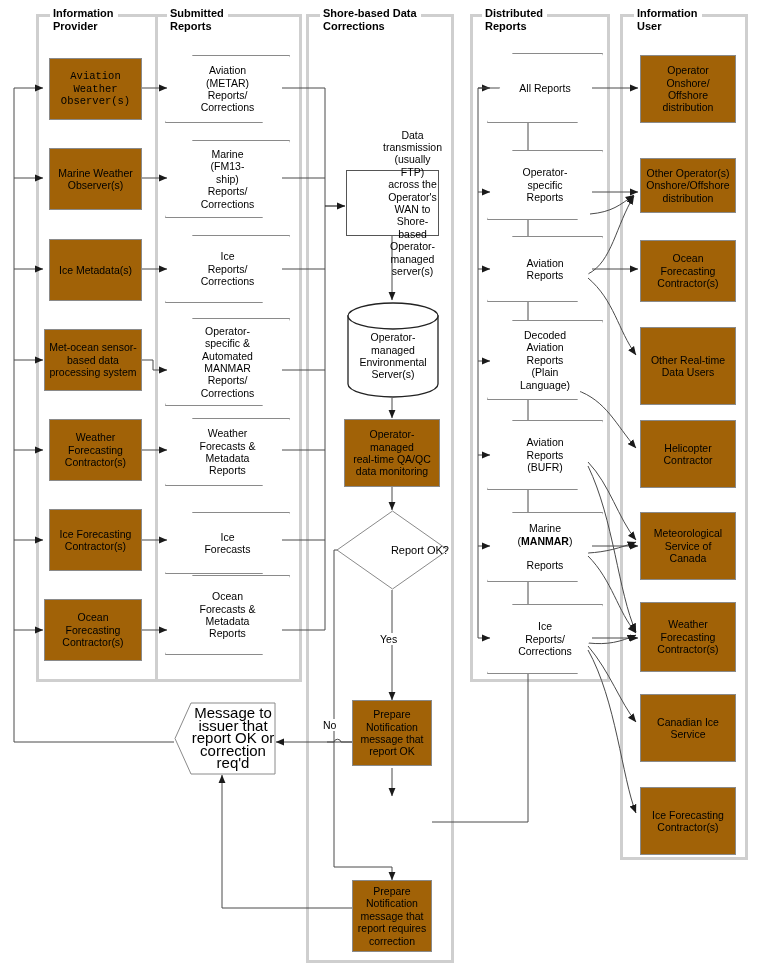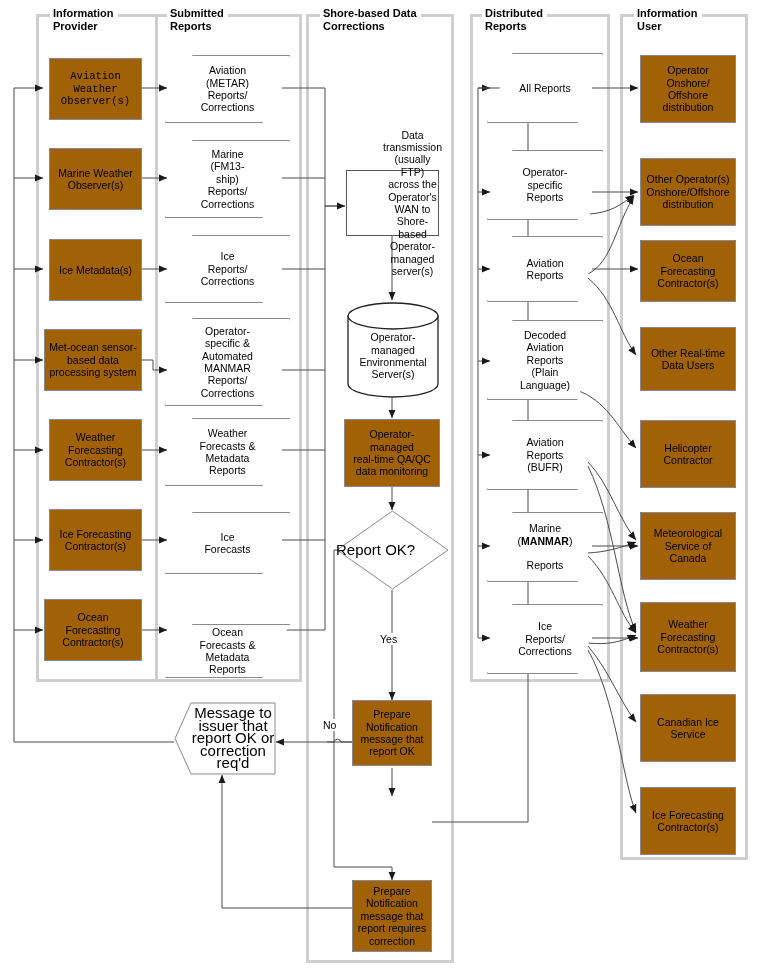--- a/index.html
+++ b/index.html
@@ -23,21 +23,21 @@
   .para .pg-shape{position:absolute;inset:0;background:#fff;border:1px solid #8a8a8a;
         -webkit-clip-path:polygon(22% 0,100% 0,78% 100%,0 100%);clip-path:polygon(22% 0,100% 0,78% 100%,0 100%);}
   .para .pg-txt{position:relative;z-index:2;width:100%;text-align:center;white-space:pre-line;font-size:10.5px;line-height:12.4px;}
 
   
   .cyl{z-index:4;}
   .cyl .cy-txt{position:relative;z-index:3;width:100%;text-align:center;white-space:pre-line;font-size:10.5px;line-height:12.4px;}
 
   
   .diam{z-index:4;}
-  .diam .dm-txt{position:relative;z-index:3;width:100%;text-align:left;font-size:15px;}
+  .diam .dm-txt{position:relative;z-index:3;width:100%;text-align:right;font-size:11px;}
 
   
   .chev{z-index:4;}
   .chev .cv-txt{position:relative;z-index:3;width:100%;text-align:center;white-space:pre-line;
         font-size:15px;line-height:12.4px;padding-left:16px;box-sizing:border-box;}
 
   .edge-label{position:absolute;font-size:10.5px;color:#000;background:#fff;padding:0 1px;z-index:5;}
 
   svg.wires{position:absolute;left:0;top:0;width:760px;height:971px;z-index:2;pointer-events:none;}
   .ln{stroke:#4a4a4a;stroke-width:1;fill:none;}
@@ -232,21 +232,21 @@
 Metadata
 Reports</div>
     </div>
 
   <div class="node para" style="left:165px;top:512px;width:125px;height:62px;">
     <div class="pg-shape"></div>
     <div class="pg-txt">Ice
 Forecasts</div>
     </div>
 
-  <div class="node para" style="left:165px;top:624px;width:125px;height:54px;">
+  <div class="node para" style="left:165px;top:575px;width:125px;height:80px;">
     <div class="pg-shape"></div>
     <div class="pg-txt">Ocean
 Forecasts &amp;
 Metadata
 Reports</div>
     </div>
 
   <div class="node rect-dark" style="left:346px;top:170px;width:93px;height:66px;">
     <span>Data transmission
 (usually FTP)
@@ -357,30 +357,30 @@
     <div class="pg-txt">Ice
 Reports/
 Corrections</div>
     </div>
 
   <div class="node rect" style="left:640px;top:55px;width:96px;height:68px;">
     <span>Operator Onshore/
 Offshore
 distribution</span>
     </div>
-  <div class="node rect" style="left:640px;top:158px;width:96px;height:68px;">
+  <div class="node rect" style="left:640px;top:158px;width:96px;height:55px;">
     <span>Other Operator(s)
 Onshore/Offshore
 distribution</span>
     </div>
   <div class="node rect" style="left:640px;top:240px;width:96px;height:62px;">
     <span>Ocean Forecasting
 Contractor(s)</span>
     </div>
-  <div class="node rect" style="left:640px;top:327px;width:96px;height:64px;justify-content:center;">
+  <div class="node rect" style="left:640px;top:327px;width:96px;height:78px;justify-content:center;">
     <span>Other Real-time
 Data Users</span>
     </div>
   <div class="node rect" style="left:640px;top:420px;width:96px;height:68px;">
     <span>Helicopter
 Contractor</span>
     </div>
   <div class="node rect" style="left:640px;top:512px;width:96px;height:68px;">
     <span>Meteorological
 Service of

